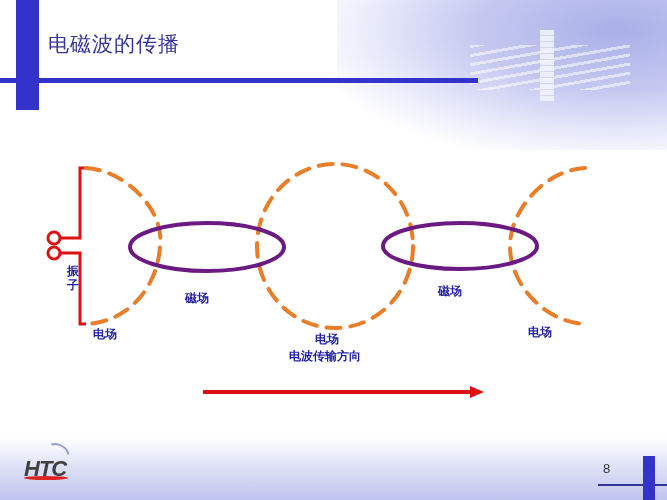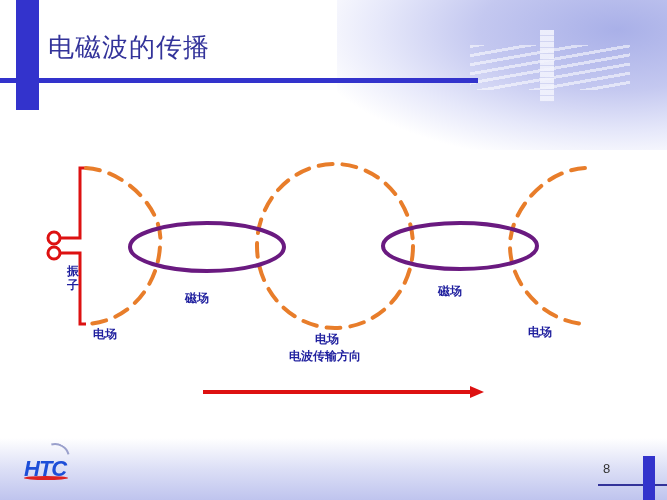--- a/index.html
+++ b/index.html
@@ -5,26 +5,26 @@
   html, body { margin: 0; padding: 0; }
   body { width: 667px; height: 500px; position: relative; overflow: hidden; background: #ffffff; font-family: "DejaVu Sans", sans-serif; }
   .bg-top { position: absolute; right: 0; top: 0; width: 330px; height: 150px;
     background: radial-gradient(ellipse at 85% 20%, #a9b0e8 0%, #c4c8f0 35%, #e6e8fa 60%, rgba(255,255,255,0) 80%); }
   .tower { position: absolute; left: 540px; top: 30px; width: 14px; height: 72px;
     background: repeating-linear-gradient(180deg, #f2f3fd 0 5px, #d5d8f3 5px 6px); opacity: 0.9; }
   .streaks { position: absolute; left: 470px; top: 45px; width: 160px; height: 45px;
     background: repeating-linear-gradient(170deg, rgba(255,255,255,0.55) 0 3px, rgba(255,255,255,0) 3px 9px); }
   .title-bar-v { position: absolute; left: 16px; top: 0; width: 23px; height: 110px; background: #3333cc; }
   .title-bar-h { position: absolute; left: 0; top: 78px; width: 478px; height: 5px; background: #3333cc; }
-  .title { position: absolute; left: 48px; top: 30px; font-size: 26px; color: #33339a; font-family: Liberation Serif, serif; letter-spacing: 1px; }
+  .title { position: absolute; left: 48px; top: 30px; font-size: 21px; color: #33339a; font-family: Liberation Serif, serif; letter-spacing: 1px; }
   svg.diagram { position: absolute; left: 0; top: 0; }
   .label { position: absolute; font-size: 12px; color: #1f1f9e; font-weight: bold; }
   .footer { position: absolute; left: 0; top: 438px; width: 667px; height: 62px;
     background: linear-gradient(180deg, #ffffff 0%, #dcdff6 50%, #bfc4ee 100%); }
-  .logo { position: absolute; left: 24px; top: 456px; font-size: 22px; font-weight: bold; color: #1d4ed8; font-family: "Liberation Sans", sans-serif; font-style: italic; letter-spacing: -1px; }
+  .logo { position: absolute; left: 24px; top: 456px; font-size: 22px; font-weight: bold; color: #404040; font-family: "Liberation Sans", sans-serif; font-style: italic; letter-spacing: -1px; }
   .logo-swoosh { position: absolute; left: 24px; top: 476px; width: 44px; height: 4px; border-radius: 50%; background: #dd2222; }
   .logo-arc { position: absolute; left: 40px; top: 443px; width: 26px; height: 26px; border: 2px solid #9aa0cc; border-color: #9aa0cc transparent transparent transparent; border-radius: 50%; transform: rotate(30deg); }
   .page-num { position: absolute; left: 603px; top: 461px; font-size: 13px; color: #333; font-family: "Liberation Sans", sans-serif; }
   .pn-bar-v { position: absolute; left: 643px; top: 456px; width: 12px; height: 44px; background: #3333cc; }
   .pn-bar-h { position: absolute; left: 598px; top: 484px; width: 69px; height: 2px; background: #33339a; }
 </style>
 </head>
 <body>
 
 <div class="bg-top"></div>

